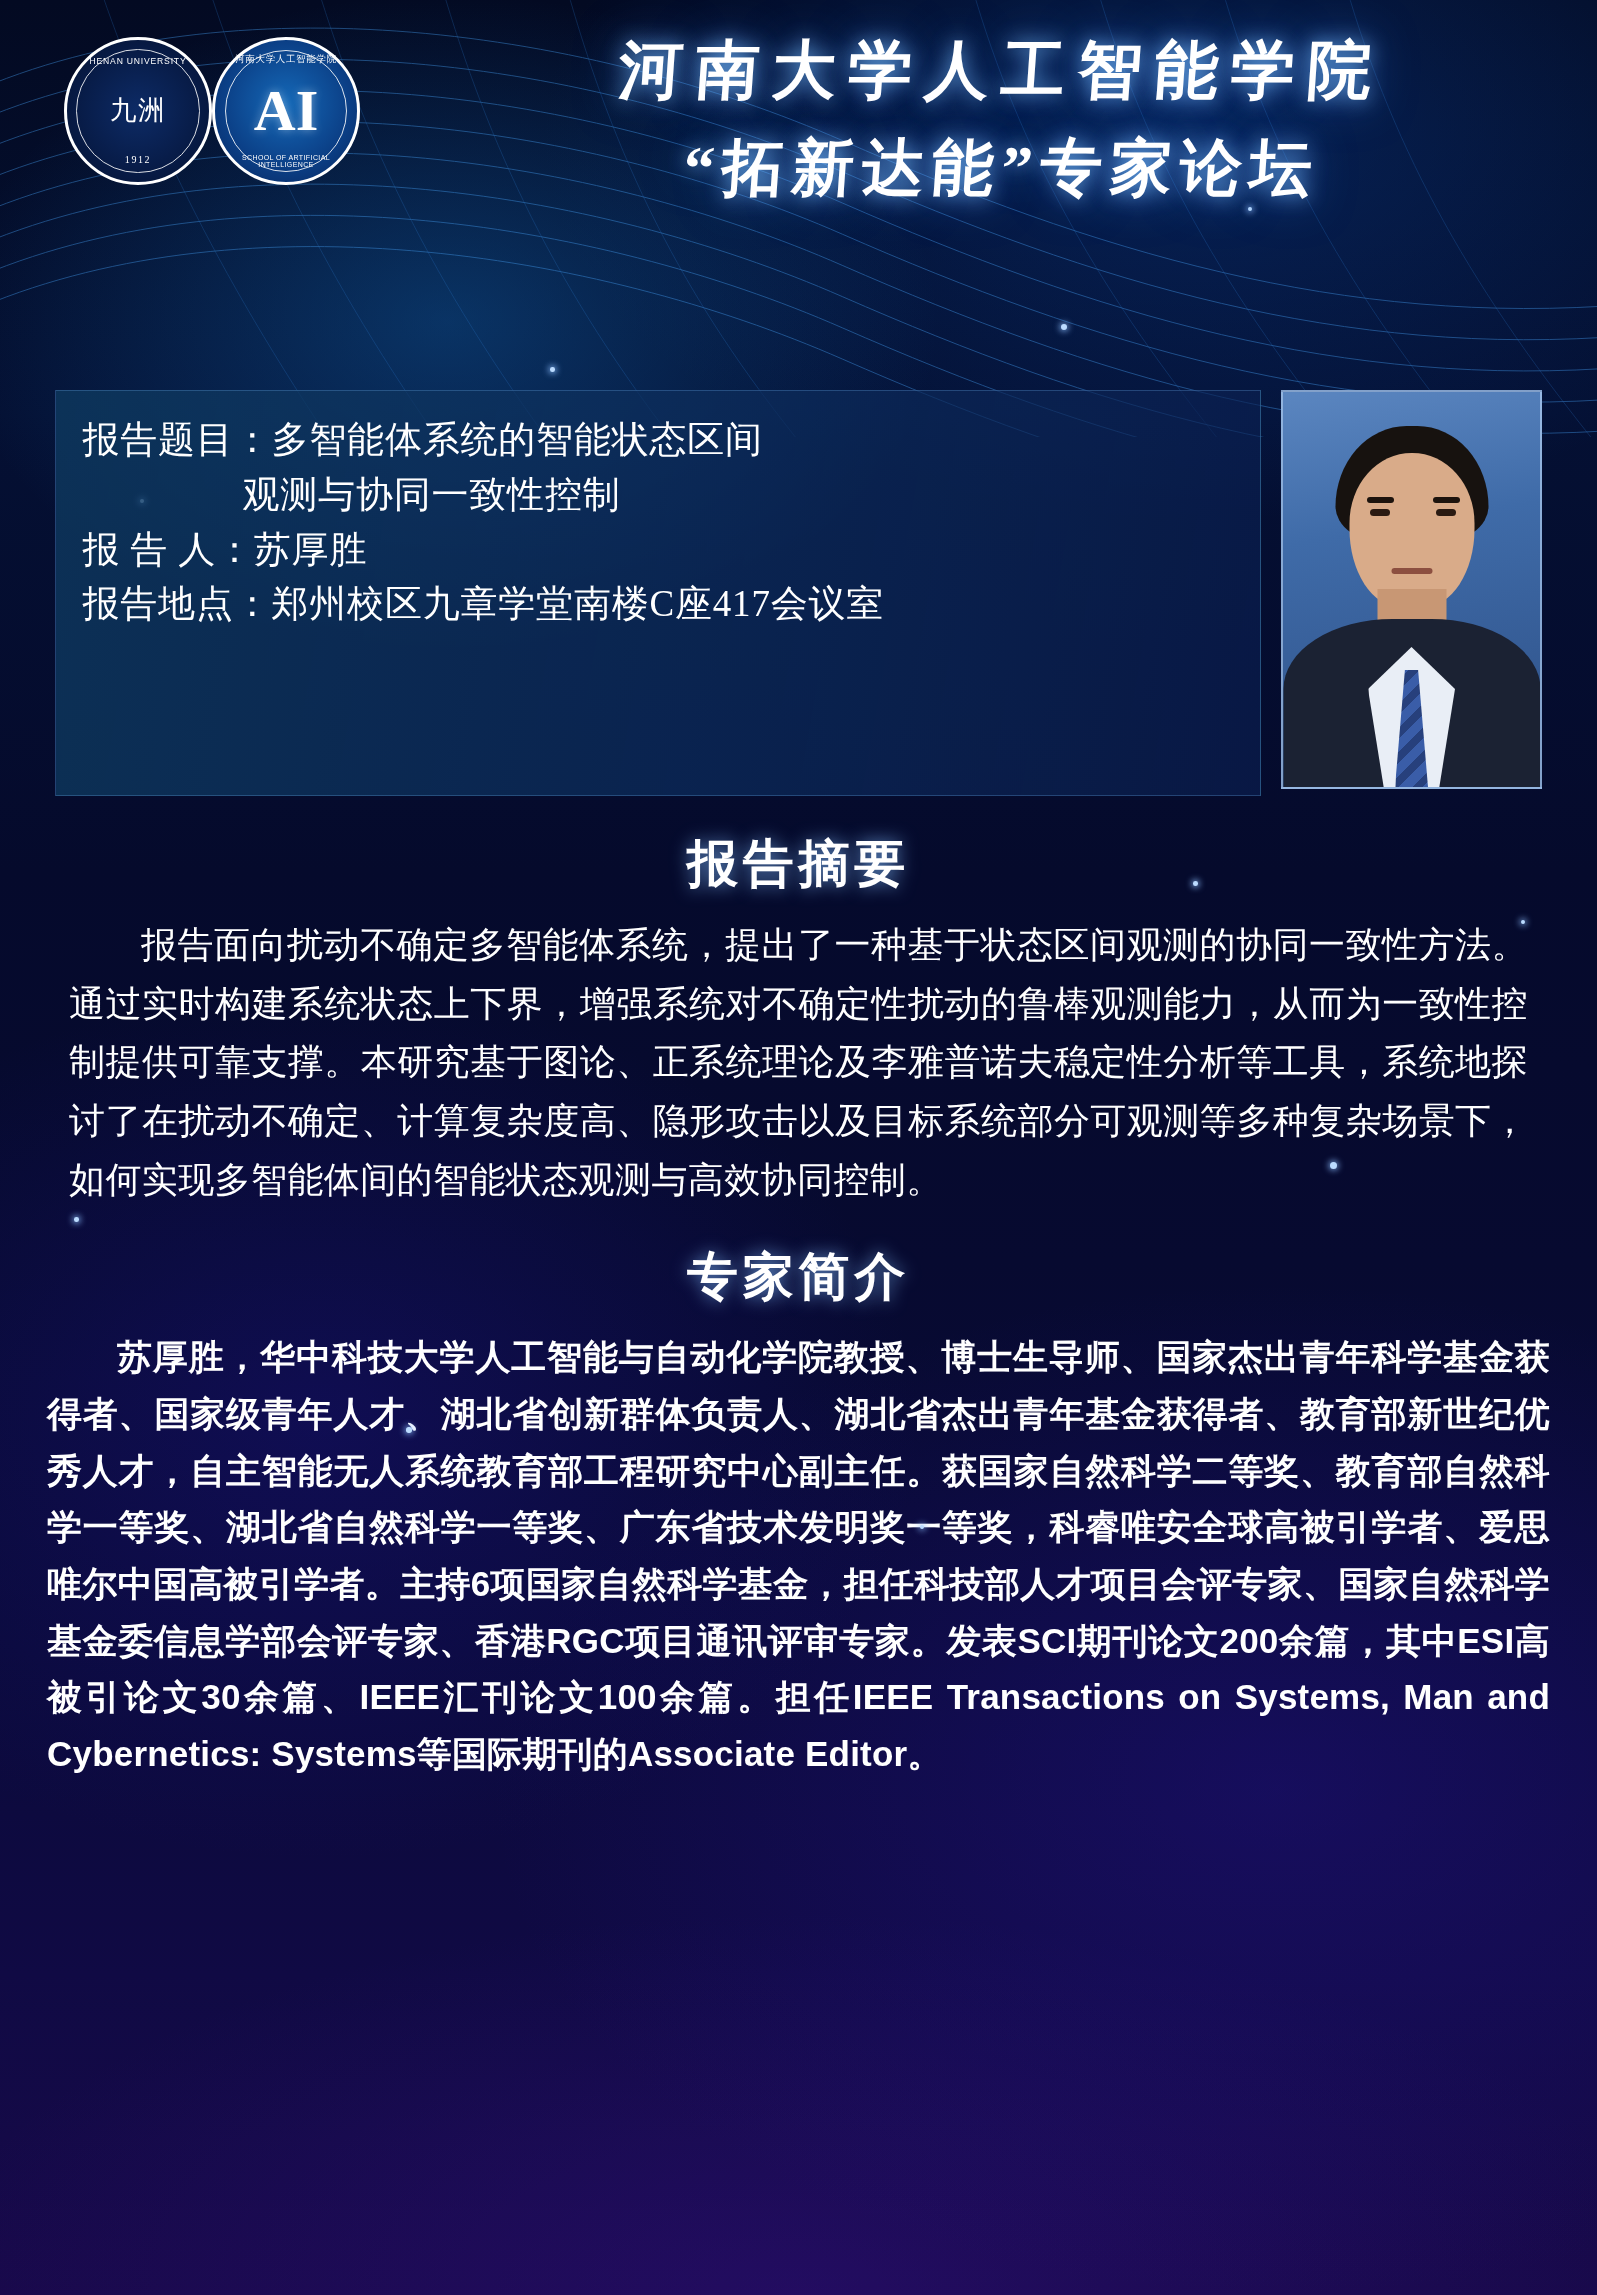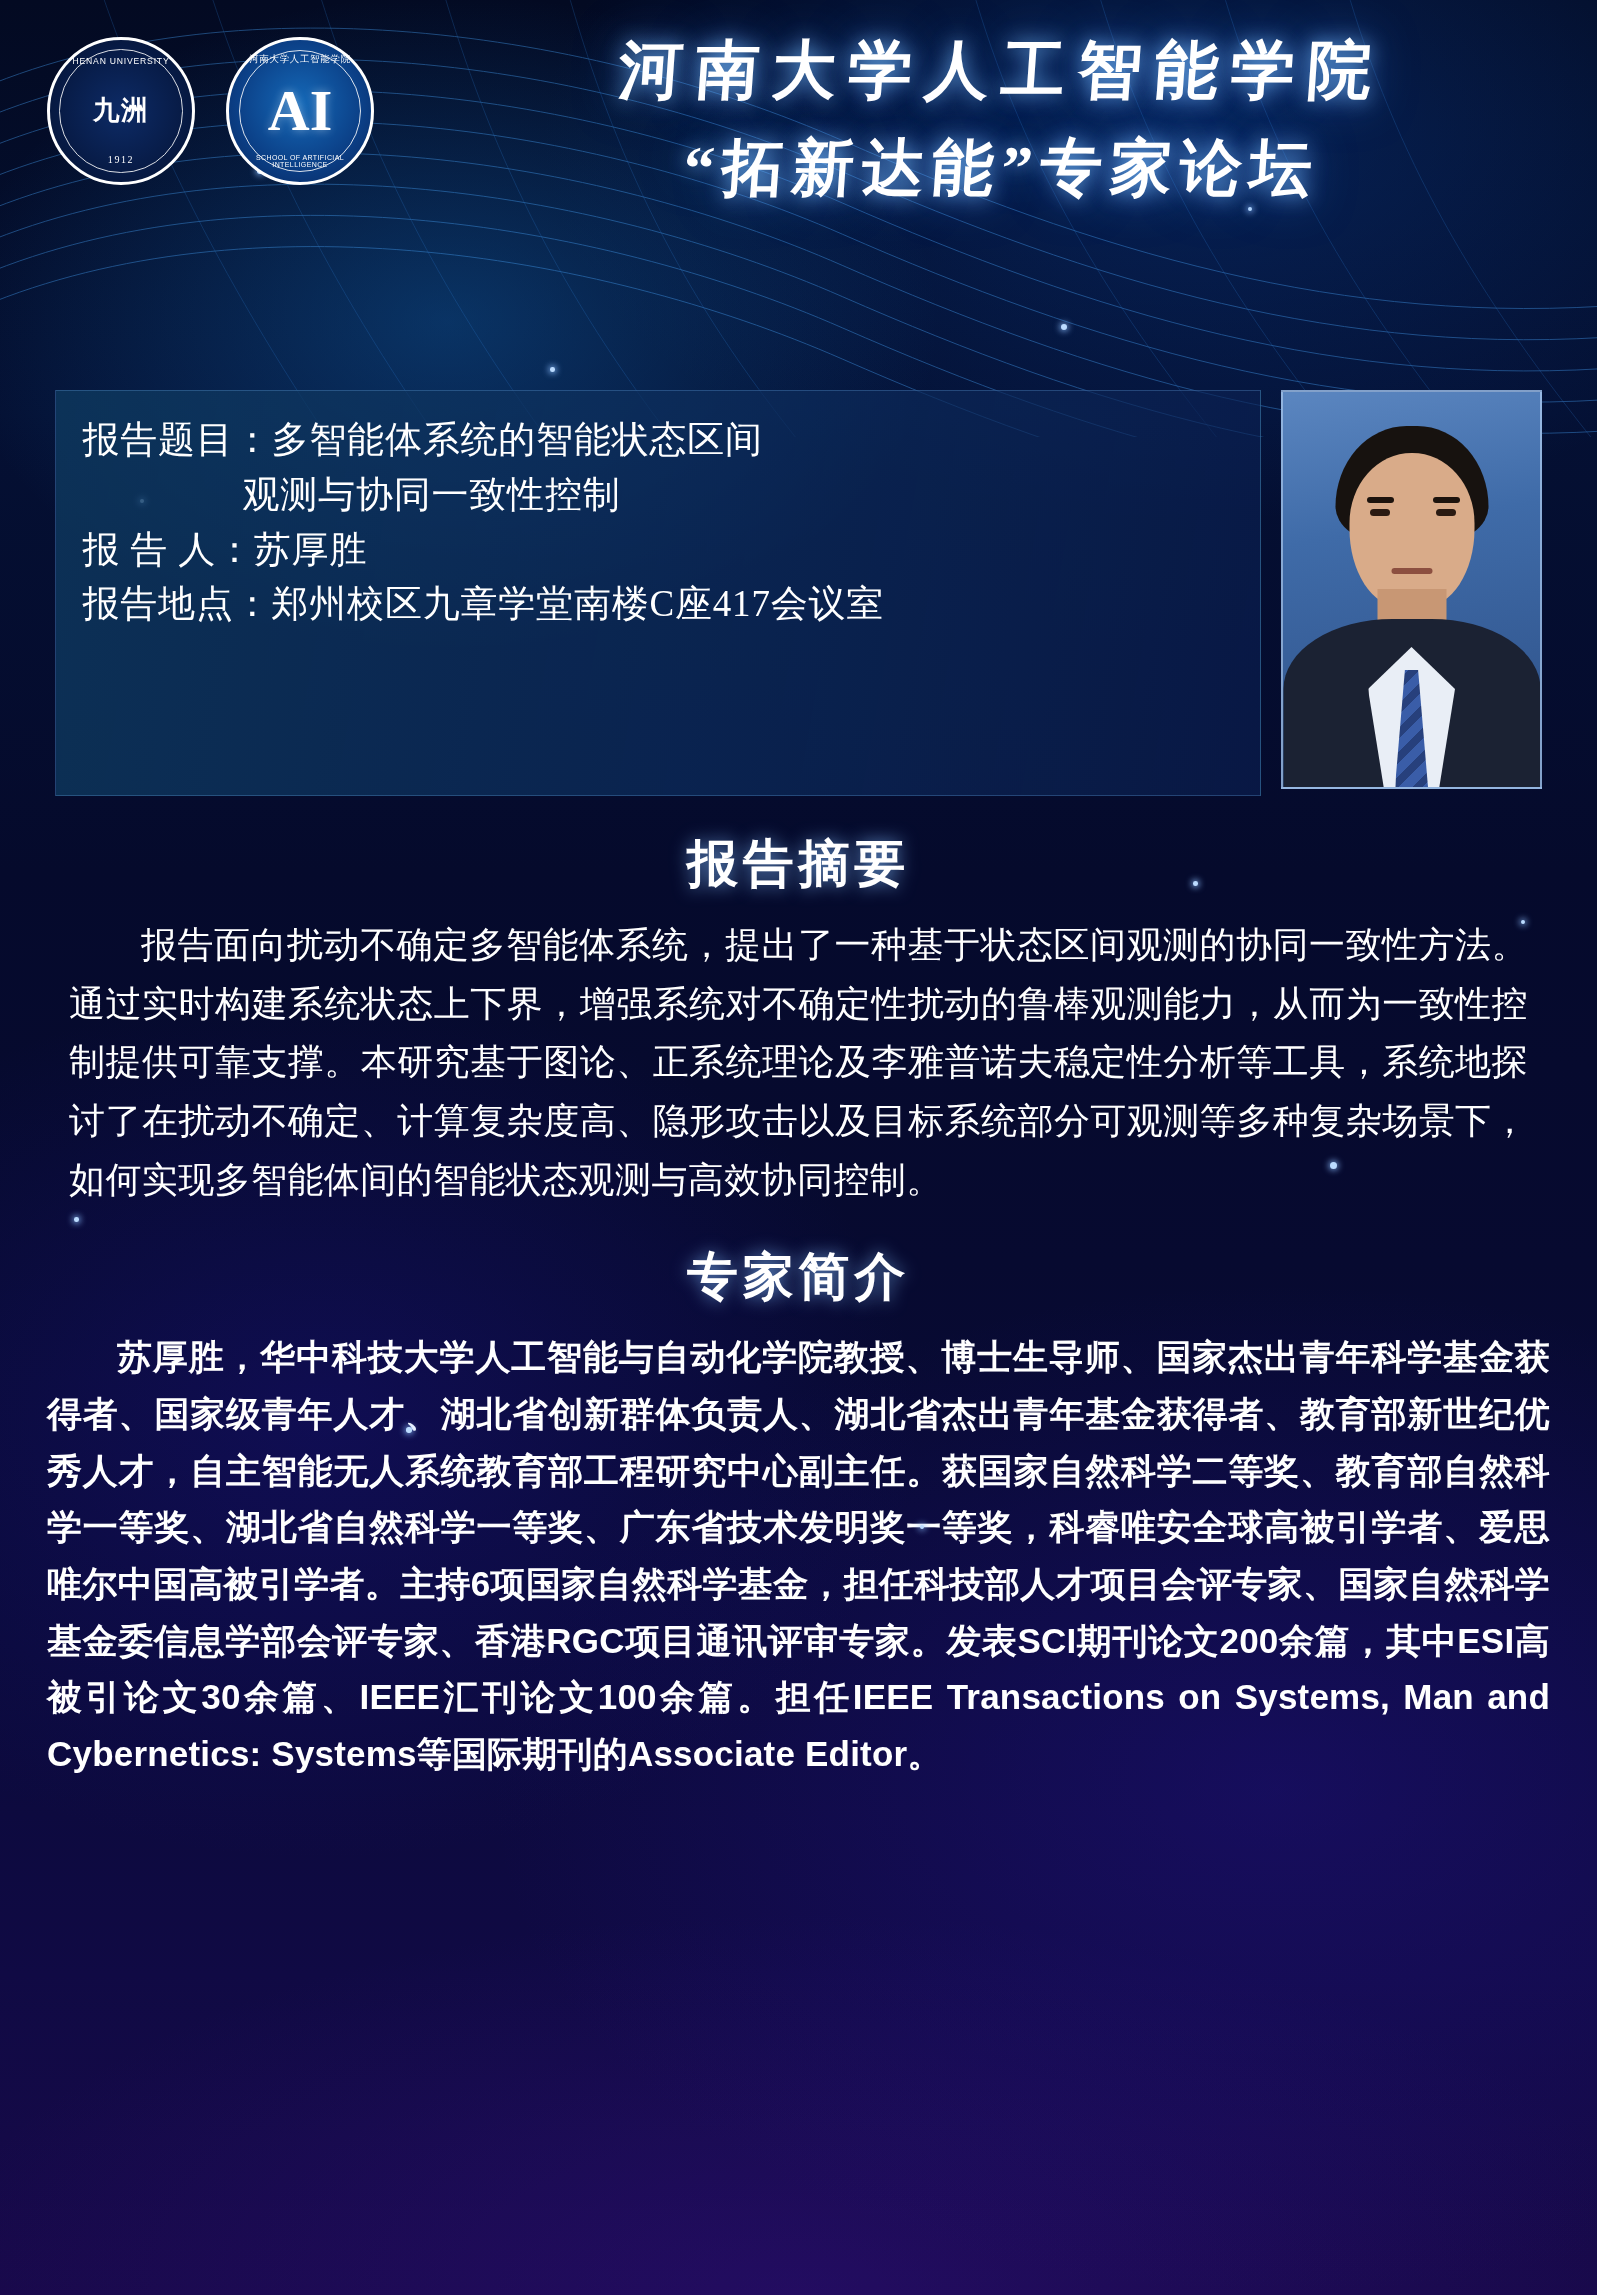--- a/index.html
+++ b/index.html
@@ -42,25 +42,24 @@
     background: #bcdcff;
     box-shadow: 0 0 6.2px 1.6px rgba(140,190,255,0.8);
   }
   
   .header {
     position: relative;
     height: 234px;
   }
   .logos {
     position: absolute;
-    left: 47px;
+    left: 64px;
     top: 37px;
     display: flex;
     align-items: center;
-    gap: 31px;
   }
   .logo-hu {
     width: 148px;
     height: 148px;
     border-radius: 50%;
     border: 3.1px solid #ffffff;
     box-sizing: border-box;
     background: radial-gradient(circle at 50% 50%, #0d2b66 0%, #071a44 65%, #05122f 100%);
     display: flex;
     flex-direction: column;
@@ -69,21 +68,21 @@
     position: relative;
   }
   .logo-hu .ring {
     position: absolute;
     inset: 9.4px;
     border-radius: 50%;
     border: 1.6px solid rgba(255,255,255,0.85);
   }
   .logo-hu .cn {
     font-size: 26.5px;
-    font-weight: bold;
+    font-weight: normal;
     letter-spacing: 1.6px;
     line-height: 1.05;
     text-align: left;
     color: #ffffff;
     z-index: 2;
   }
   .logo-hu .en {
     position: absolute;
     top: 15.6px;
     font-size: 8.6px;

